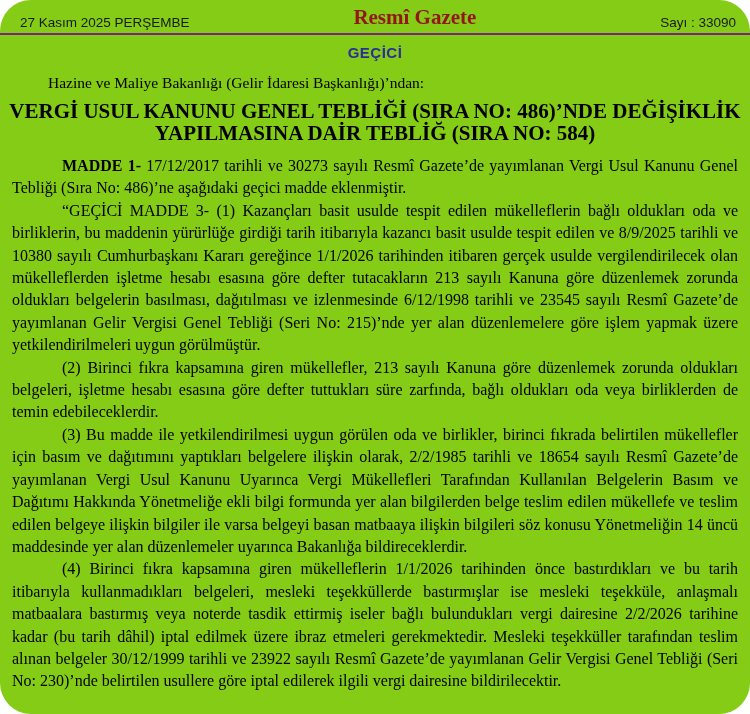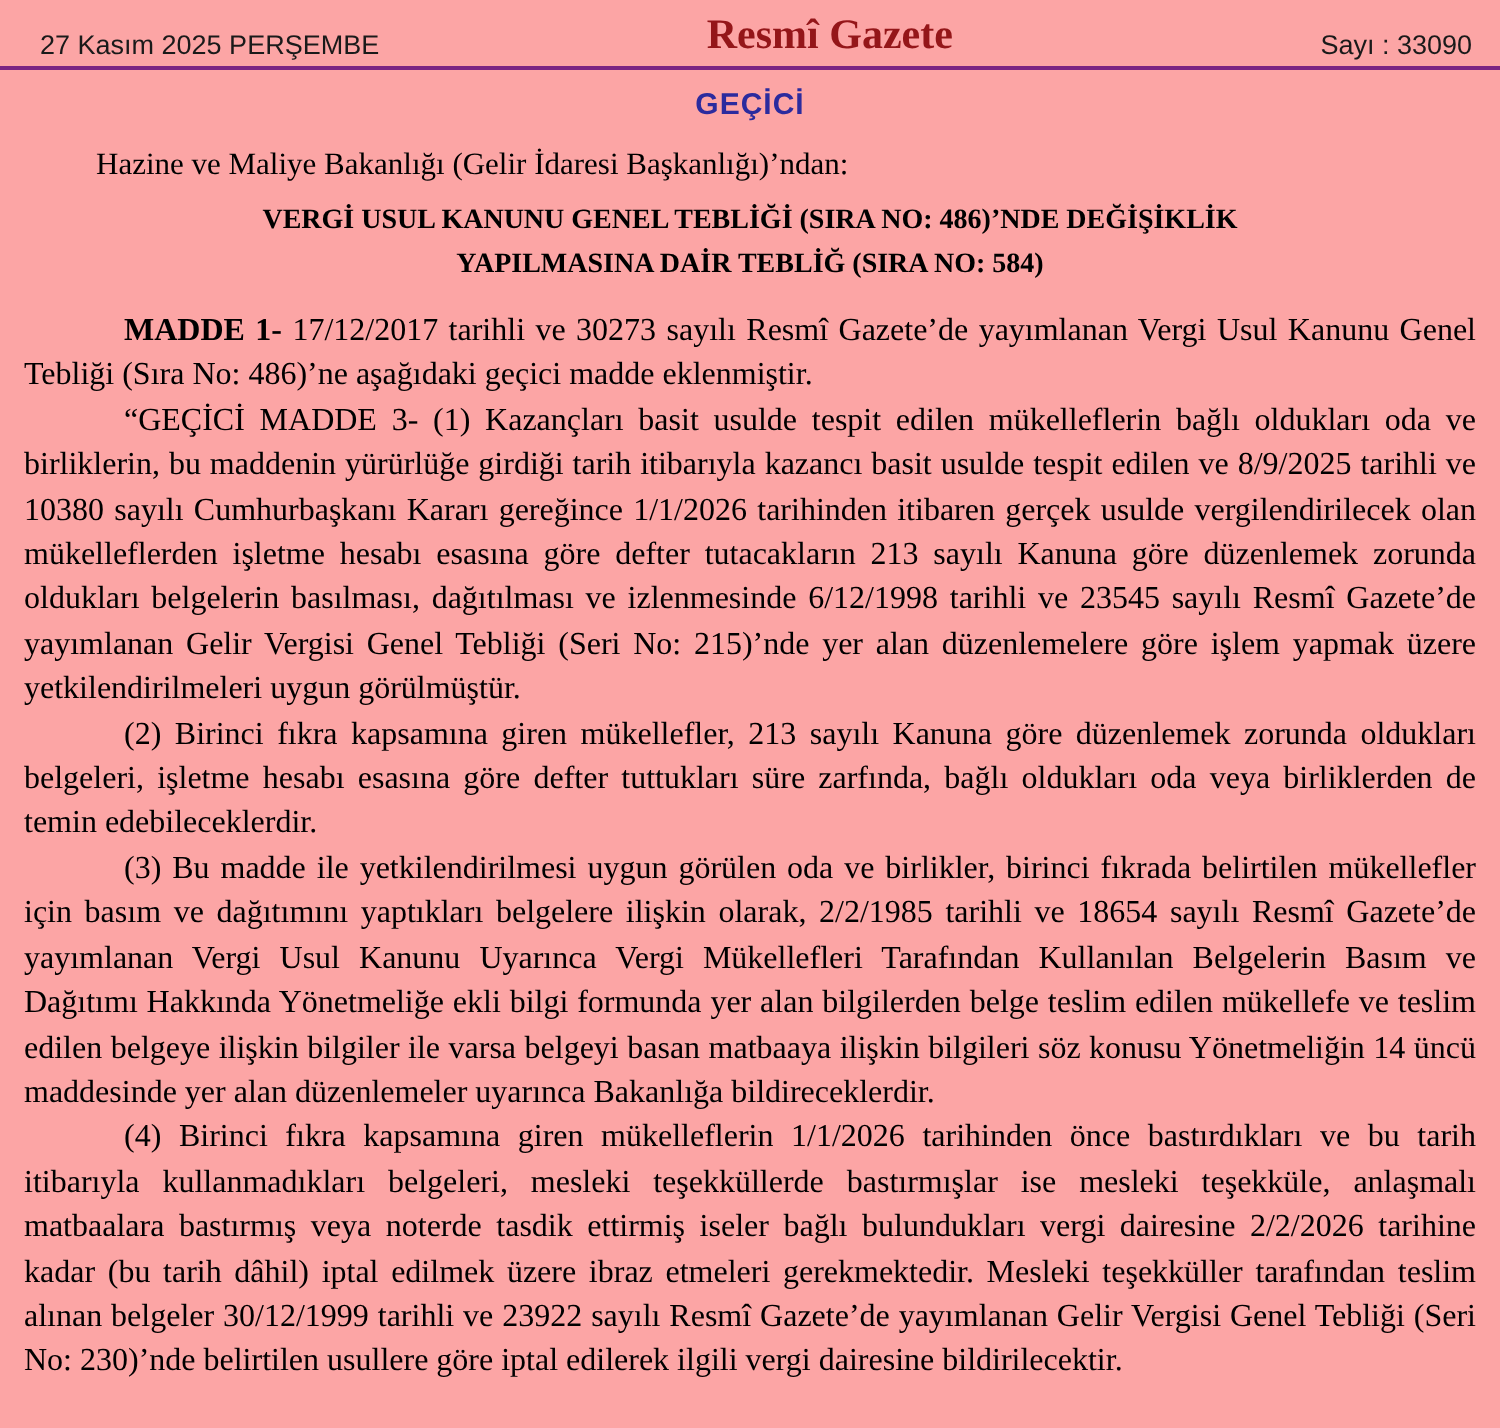--- a/index.html
+++ b/index.html
@@ -1,23 +1,24 @@
 <!DOCTYPE html>
 <html lang="tr"><head>
 <meta charset="utf-8">
 <style>
   * { margin: 0; padding: 0; box-sizing: border-box; }
   html, body { background: #ffffff; }
   .page {
     width: 750px;
     height: 714px;
-    background: #fca5a5;
+    background: #84cc16;
     overflow: hidden;
     font-family: "Liberation Serif", "DejaVu Serif", serif;
     color: #000000;
+    border-radius: 31px;
   }
   
   .masthead {
     display: flex;
     justify-content: space-between;
     align-items: flex-end;
     padding: 5px 14px 3px 20px;
     border-bottom: 2px solid #7b2482;
   }
   .masthead .date,
@@ -48,21 +49,21 @@
   
   .from-line {
     margin: 13px 14px 0 48px;
     font-size: 15.5px;
   }
   
   .doc-title {
     margin-top: 8px;
     text-align: center;
     font-weight: bold;
-    font-size: 14px;
+    font-size: 21px;
     line-height: 22px;
   }
   
   .body-text {
     margin: 11px 12px 0 12px;
     text-align: justify;
     font-size: 16px;
     line-height: 22.4px;
   }
   .para { text-indent: 50px; }

